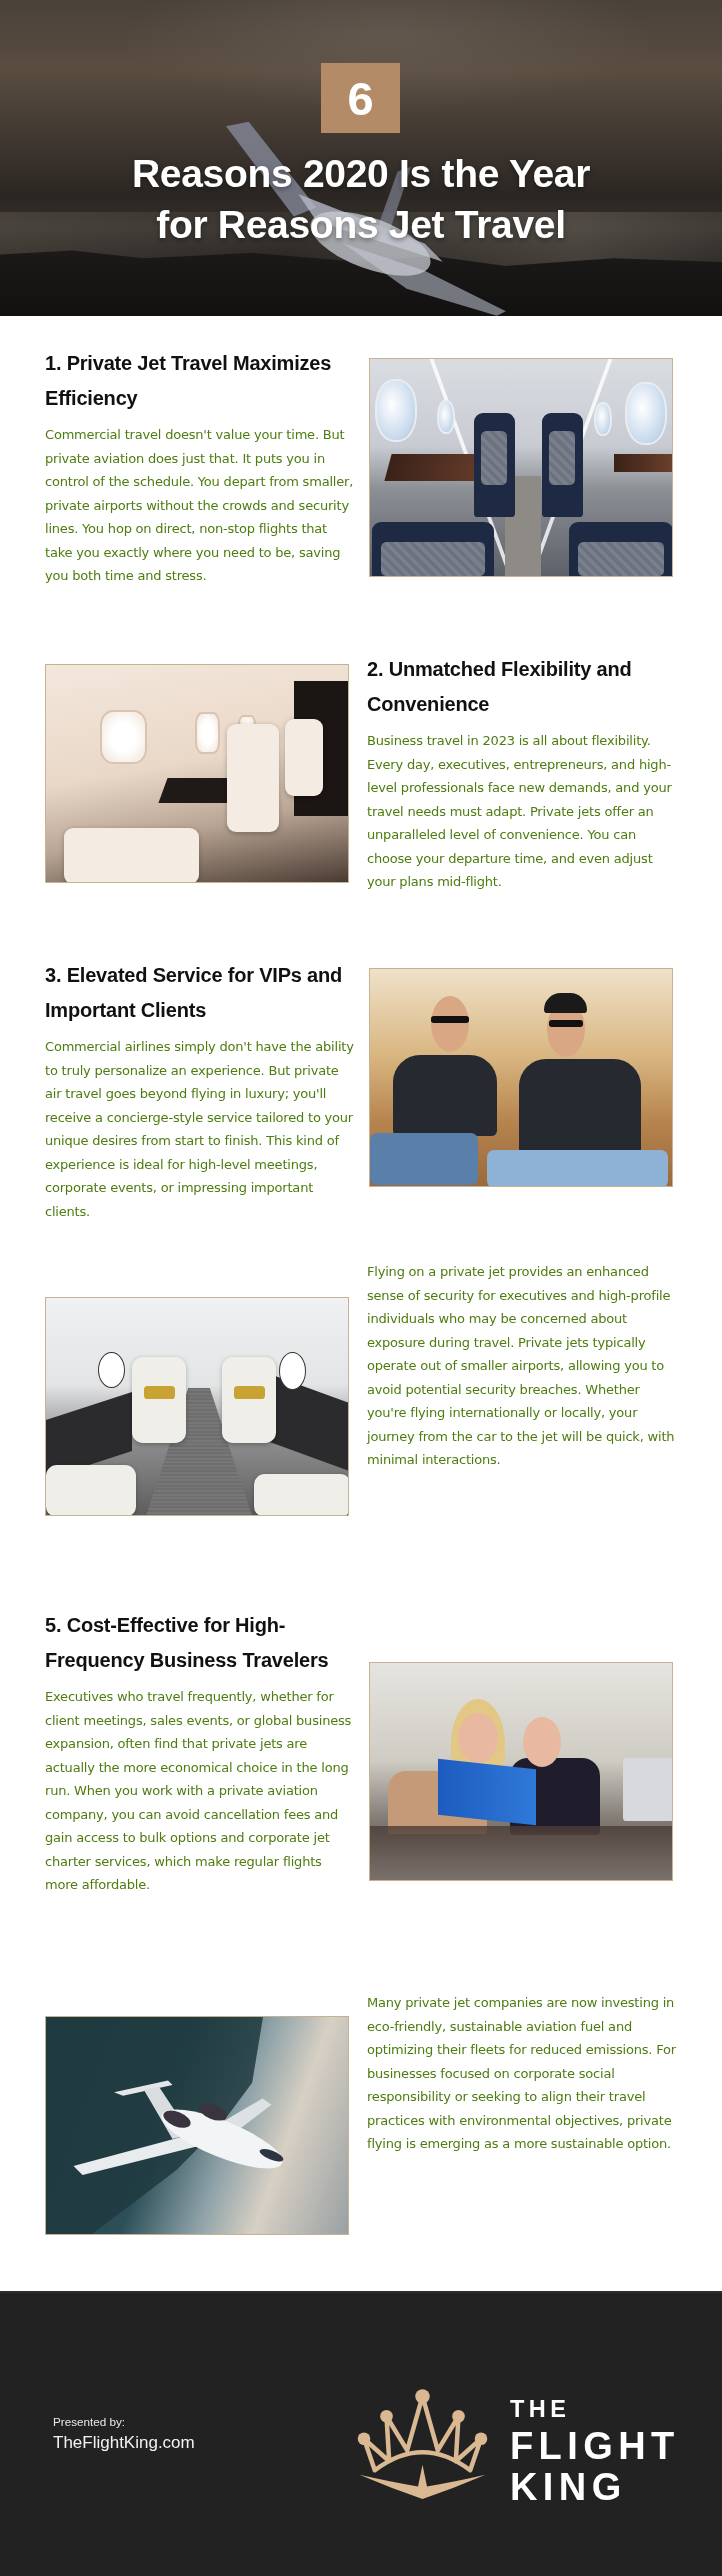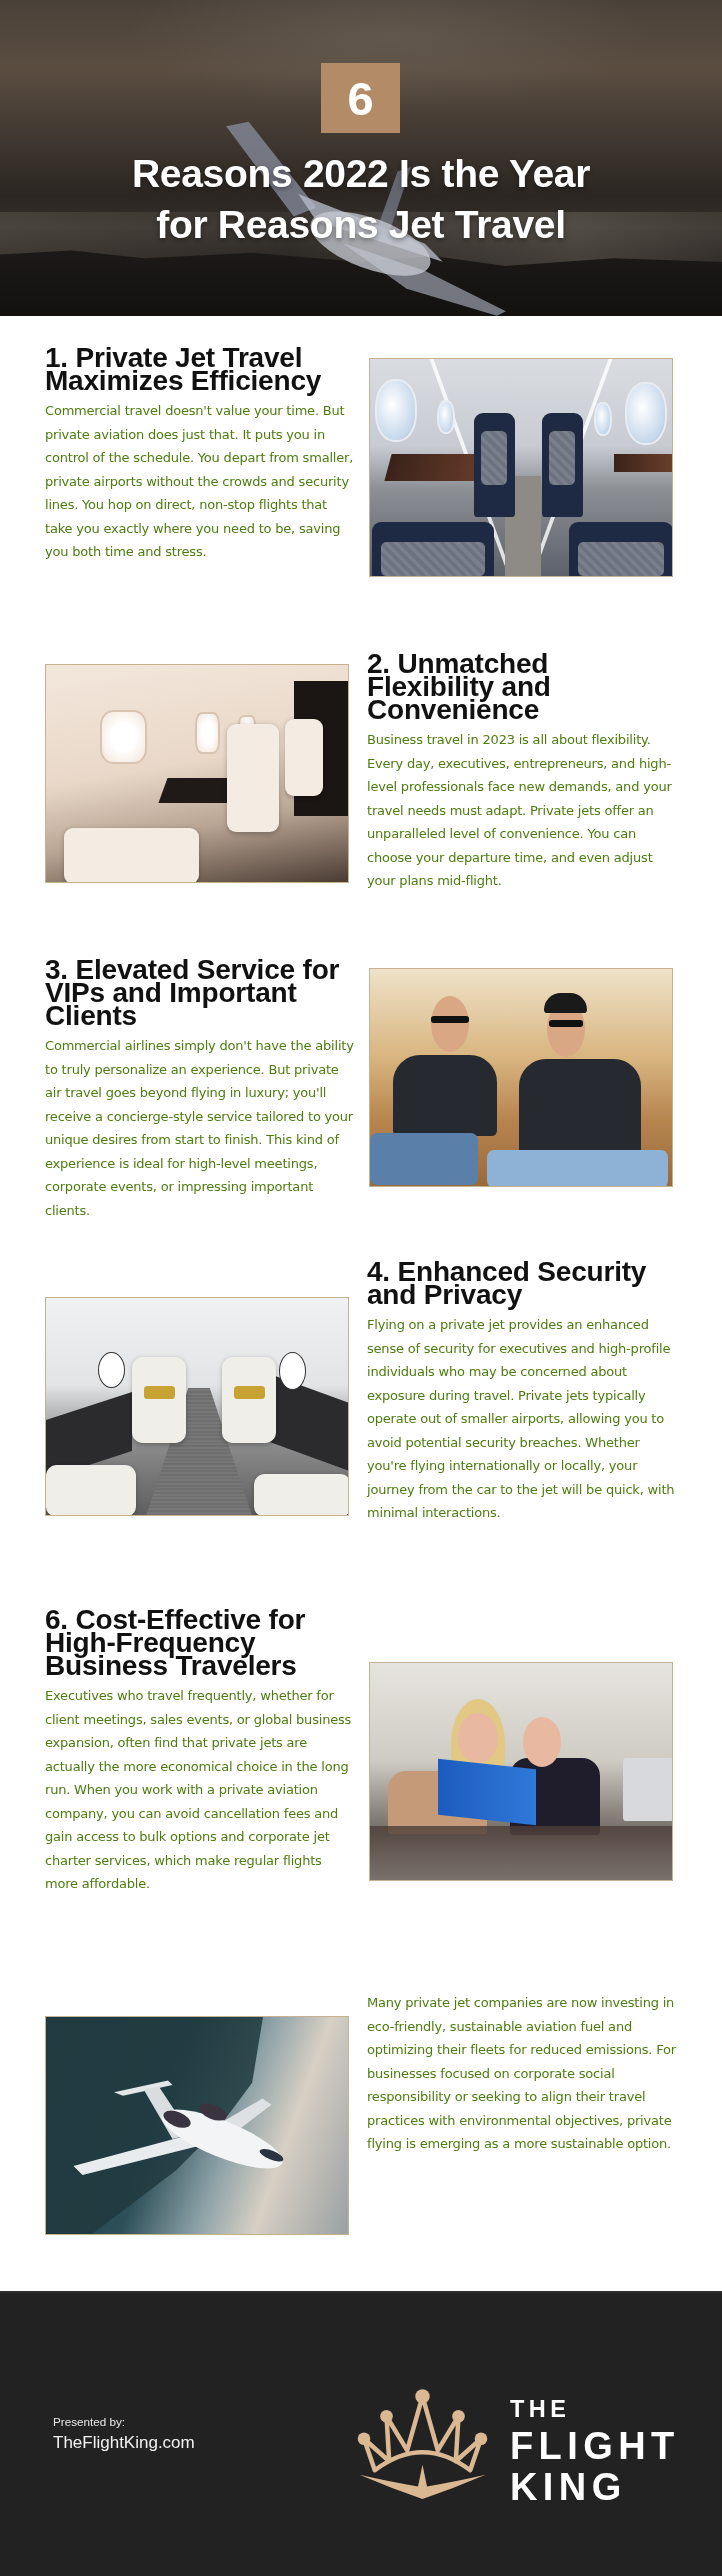--- a/index.html
+++ b/index.html
@@ -32,21 +32,21 @@
   }
   .hero-title {
     position: absolute; left: 0; top: 148px; width: 722px; text-align: center; color: #ffffff;
     font-family: "Liberation Sans", sans-serif; font-weight: 700; font-size: 39px; line-height: 51px;
     letter-spacing: -0.3px; text-shadow: 0 1.8px 5.4px rgba(0,0,0,0.4);
   }
 
   
   .sec-text { position: absolute; width: 312px; }
   .sec-title {
-    font-family: "Liberation Sans", sans-serif; font-weight: 700; font-size: 28px; line-height: 23px;
+    font-family: "Liberation Sans", sans-serif; font-weight: 700; font-size: 20px; line-height: 35px;
     color: #111; letter-spacing: -0.2px; margin-bottom: 7.2px;
   }
   .sec-body {
     font-family: "DejaVu Sans", sans-serif; font-size: 13px; line-height: 23.5px; color: #4d7c0f;
     letter-spacing: -0.2px;
   }
   .photo {
     position: absolute; width: 304px; height: 219px; border: 1.8px solid #c7b193; overflow: hidden;
   }
 
@@ -113,21 +113,21 @@
   <div class="land"></div>
   <svg class="jet" viewBox="0 0 360 230">
     <polygon points="20,20 45,15 120,110 95,120" fill="#8a8fa0" opacity="0.75"></polygon>
     <polygon points="100,95 240,150 260,170 120,125" fill="#b4b8c4" opacity="0.8"></polygon>
     <polygon points="210,70 225,65 200,140 185,140" fill="#7c8090" opacity="0.7"></polygon>
     <polygon points="150,150 240,180 330,225 320,230 220,200" fill="#9da1ad" opacity="0.7"></polygon>
     <ellipse cx="180" cy="150" rx="70" ry="28" fill="#c9ccd4" opacity="0.75" transform="rotate(20 180 150)"></ellipse>
   </svg>
   <div class="hero-number">6</div>
   <h1 class="hero-title">
-    <span>Reasons 2022 Is the Year</span><br>
+    <span>Reasons 2020 Is the Year</span><br>
     <span>for Reasons Jet Travel</span>
   </h1>
 </header>
 
 <section>
   <div class="sec-text" style="left:45px; top:346px;">
     <h2 class="sec-title">1. Private Jet Travel Maximizes Efficiency</h2>
     <p class="sec-body">Commercial travel doesn't value your time. But private aviation does just that. It puts you in control of the schedule. You depart from smaller, private airports without the crowds and security lines. You hop on direct, non-stop flights that take you exactly where you need to be, saving you both time and stress.</p>
   </div>
   <div class="photo p1" style="left:369px; top:358px;">
@@ -198,28 +198,27 @@
     <div class="win" style="left:52px; top:54px; width:27px; height:36px;"></div>
     <div class="win" style="left:233px; top:54px; width:27px; height:38px;"></div>
     <div class="seat" style="left:86px; top:59px; width:54px; height:86px;"></div>
     <div class="pillow" style="left:98px; top:88px; width:31px; height:12.6px;"></div>
     <div class="seat" style="left:176px; top:59px; width:54px; height:86px;"></div>
     <div class="pillow" style="left:188px; top:88px; width:31px; height:12.6px;"></div>
     <div class="seat" style="left:0; top:167px; width:90px; height:52px;"></div>
     <div class="seat" style="left:208px; top:176px; width:97px; height:43px;"></div>
   </div>
   <div class="sec-text" style="left:367px; top:1260px;">
-    <h2 class="sec-title">4. Enhanced Security and Privacy</h2>
     <p class="sec-body">Flying on a private jet provides an enhanced sense of security for executives and high-profile individuals who may be concerned about exposure during travel. Private jets typically operate out of smaller airports, allowing you to avoid potential security breaches. Whether you're flying internationally or locally, your journey from the car to the jet will be quick, with minimal interactions.</p>
   </div>
 </section>
 
 <section>
   <div class="sec-text" style="left:45px; top:1608px;">
-    <h2 class="sec-title">6. Cost-Effective for High-Frequency Business Travelers</h2>
+    <h2 class="sec-title">5. Cost-Effective for High-Frequency Business Travelers</h2>
     <p class="sec-body">Executives who travel frequently, whether for client meetings, sales events, or global business expansion, often find that private jets are actually the more economical choice in the long run. When you work with a private aviation company, you can avoid cancellation fees and gain access to bulk options and corporate jet charter services, which make regular flights more affordable.</p>
   </div>
   <div class="photo p5" style="left:369px; top:1662px;">
     <div class="jacket" style="left:140px; top:95px; width:90px; height:77px;"></div>
     <div class="face" style="left:153px; top:54px; width:38px; height:50px;"></div>
     <div class="hair" style="left:81px; top:36px; width:54px; height:90px;"></div>
     <div class="face" style="left:88px; top:50px; width:40px; height:50px;"></div>
     <div class="jacket" style="left:18px; top:108px; width:99px; height:63px; background:#c49a78;"></div>
     <div class="book" style="left:68px; top:101px; width:98px; height:56px; transform:skewY(6deg);"></div>
     <div class="laptop" style="left:253px; top:95px; width:51px; height:63px;"></div>

